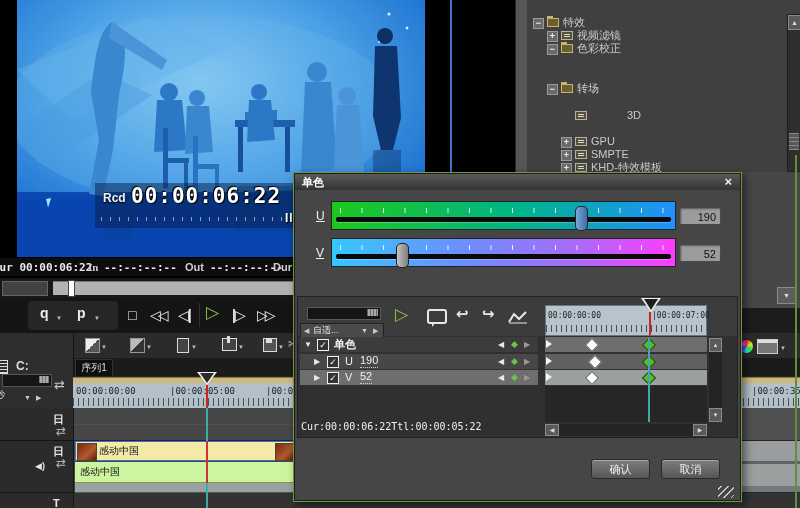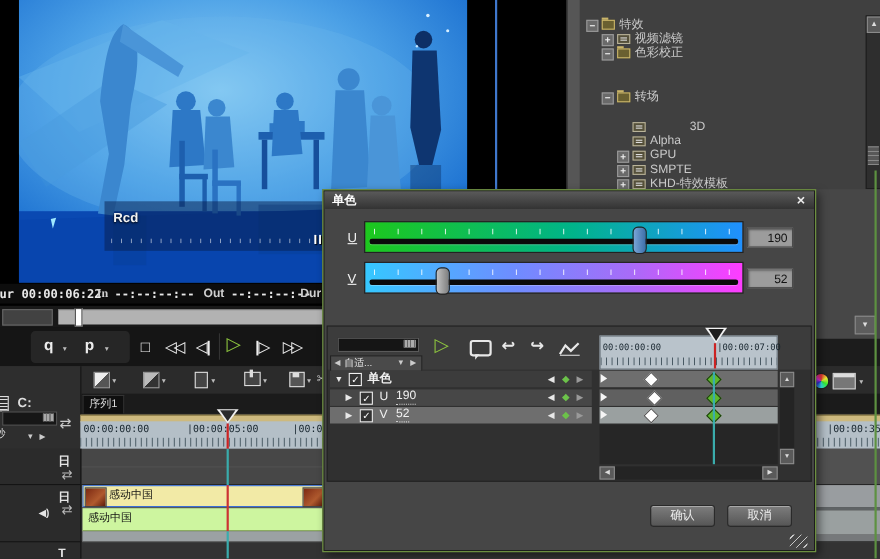--- a/index.html
+++ b/index.html
@@ -248,20 +248,21 @@
         <rect x="86" y="196" width="30" height="45" fill="#063c8e" opacity="0.3"></rect>
         <rect x="356" y="150" width="28" height="60" fill="#082a5e" opacity="0.4"></rect>
 
         <circle cx="372" cy="14" r="1.6" fill="#d8efff"></circle>
         <circle cx="390" cy="28" r="1.4" fill="#d8efff"></circle>
         <circle cx="362" cy="42" r="1.1" fill="#c2e4ff"></circle>
       </svg>
 
       <div id="tc-overlay" class="abs">
         <span id="tc-rcd" class="abs">Rcd</span>
+        <span id="tc-digits" class="abs">00:00:06:22</span>
         <span id="tc-pause" class="abs">II</span>
         <div id="tc-ticks" class="abs"></div>
       </div>
       <div id="mouse-cursor" class="abs"></div>
     </div>
     <div id="blue-divider" class="abs"></div>
 
     <div id="status-bar" class="abs">
       <span class="abs tc" style="left:-7px;top:3px;">Cur 00:00:06:22</span>
       <span class="abs lbl" style="left:88px;top:3px;font-family:Liberation Serif, serif;">In</span>
@@ -314,24 +315,20 @@
     </div>
     <div class="tree-row" style="top:82px;">
       <span class="expander" style="left:20px;">−</span>
       <span class="tree-icon open" style="left:34px;"></span>
       <span class="tree-label" style="left:50px;">转场</span>
     </div>
     <div class="tree-row" style="top:109px;">
       <span class="tree-icon item" style="left:48px;"></span>
       <span class="tree-label" style="left:64px;margin-left:36px;">3D</span>
     </div>
-    <div class="tree-row" style="top:122px;">
-      <span class="tree-icon item" style="left:48px;"></span>
-      <span class="tree-label" style="left:64px;">Alpha</span>
-    </div>
     <div class="tree-row" style="top:135px;">
       <span class="expander" style="left:34px;">+</span>
       <span class="tree-icon item" style="left:48px;"></span>
       <span class="tree-label" style="left:64px;">GPU</span>
     </div>
     <div class="tree-row" style="top:148px;">
       <span class="expander" style="left:34px;">+</span>
       <span class="tree-icon item" style="left:48px;"></span>
       <span class="tree-label" style="left:64px;">SMPTE</span>
     </div>
@@ -553,20 +550,23 @@
 
       <div id="kf-vscroll" class="abs">
         <div class="scrollbtn" style="left:0;top:0;width:11px;height:12px;line-height:12px;">▲</div>
         <div class="scrollbtn" style="left:0;top:70px;width:11px;height:12px;line-height:12px;">▼</div>
       </div>
       <div id="kf-hscroll" class="abs">
         <div class="scrollbtn" style="left:0;top:0;width:12px;height:10px;line-height:10px;">◀</div>
         <div class="scrollbtn" style="right:0;top:0;width:12px;height:10px;line-height:10px;">▶</div>
       </div>
 
+      <div id="kf-cur" class="abs">
+        <span>Cur:00:00:06:22</span><span>Ttl:00:00:05:22</span>
+      </div>
     </div>
 
     <div class="dlg-btn" style="left:297px;top:286px;">确认</div>
     <div class="dlg-btn" style="left:367px;top:286px;">取消</div>
     <div id="resize-grip" class="abs"></div>
   </div>
 
 </div>
 
 </body></html>

